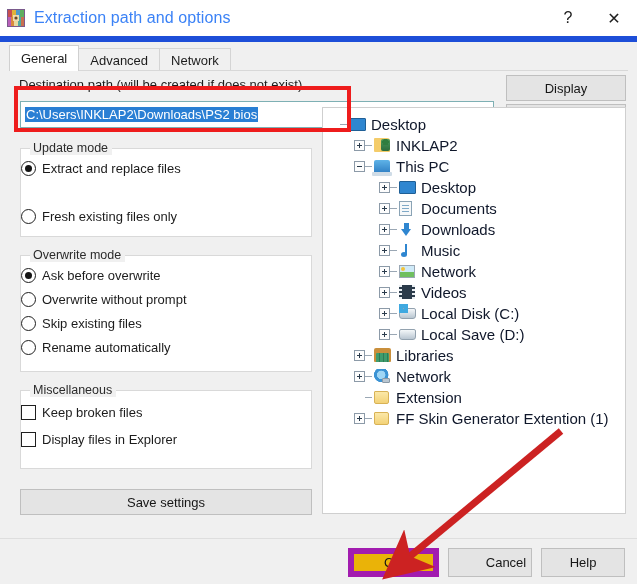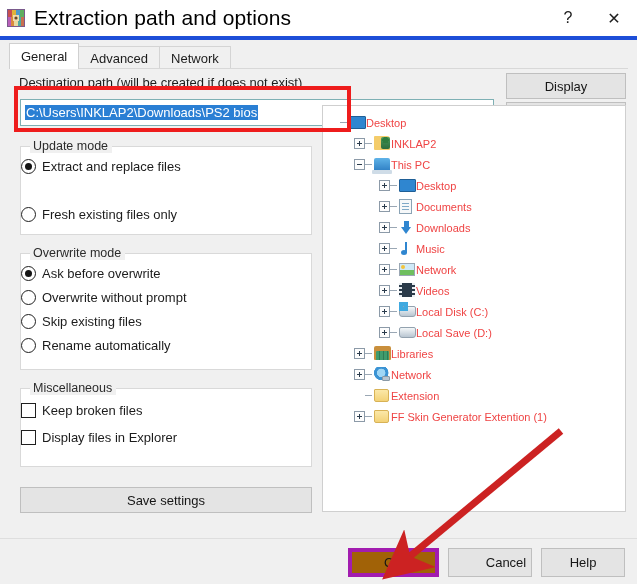--- a/index.html
+++ b/index.html
@@ -36,22 +36,22 @@
     flex: 0 0 auto;
     position: relative;
   }
   .app-icon {
     width: 18px; height: 18px;
     margin-left: 7px; margin-right: 9px;
     flex: 0 0 auto;
     position: relative;
   }
   .title-text {
-    font-size: 21px;
-    color: #000000;
+    font-size: 16px;
+    color: #3b82f6;
     letter-spacing: .1px;
   }
   .titlebar-btns {
     position: absolute;
     right: 0; top: 0; bottom: 0;
     display: flex;
     align-items: center;
   }
   .tb-btn {
     width: 46px; height: 34px;
@@ -62,21 +62,21 @@
     border: 0;
     cursor: default;
   }
   .tb-btn.help-q { font-size: 16px; }
 
   
   .dialog-body {
     flex: 1 1 auto;
     background: #f0f0f0;
     position: relative;
-    border-top: 4px solid #1d4ed8;
+    border-top: 6px solid #1d4ed8;
   }
 
   
   .tabstrip {
     position: absolute;
     left: 0; top: 0; right: 0;
     height: 29px;
     background: #f0f0f0;
     display: flex;
     align-items: flex-end;
@@ -256,21 +256,21 @@
     overflow: hidden;
   }
   .tree { padding: 6px 0 0 0; }
   .tnode {
     height: 21px;
     display: flex;
     align-items: center;
     white-space: nowrap;
     cursor: default;
   }
-  .tlabel { font-size: 11px; color: #ef4444; }
+  .tlabel { font-size: 15px; color: #0f172a; margin-left: 5px; }
   .expander {
     width: 11px; height: 11px;
     border: 1px solid #8c9aa8;
     background: #fdfdfd;
     box-sizing: border-box;
     position: relative;
     flex: 0 0 auto;
   }
   .expander::before {
     content: "";
@@ -491,22 +491,22 @@
     position: absolute;
     left: 0; right: 0; bottom: 0;
     height: 45px;
     background: #f0f0f0;
     border-top: 1px solid #dedede;
   }
   .btn-ok {
     position: absolute;
     left: 348px; top: 9px;
     width: 91px; height: 29px;
-    background: #a16207;
-    border: 4px solid #a21caf;
+    background: #eab308;
+    border: 6px solid #a21caf;
     box-sizing: border-box;
   }
   .btn-cancel {
     position: absolute;
     left: 448px; top: 9px;
     width: 84px; height: 29px; padding-left: 32px;
   }
   .btn-help {
     position: absolute;
     left: 541px; top: 9px;

